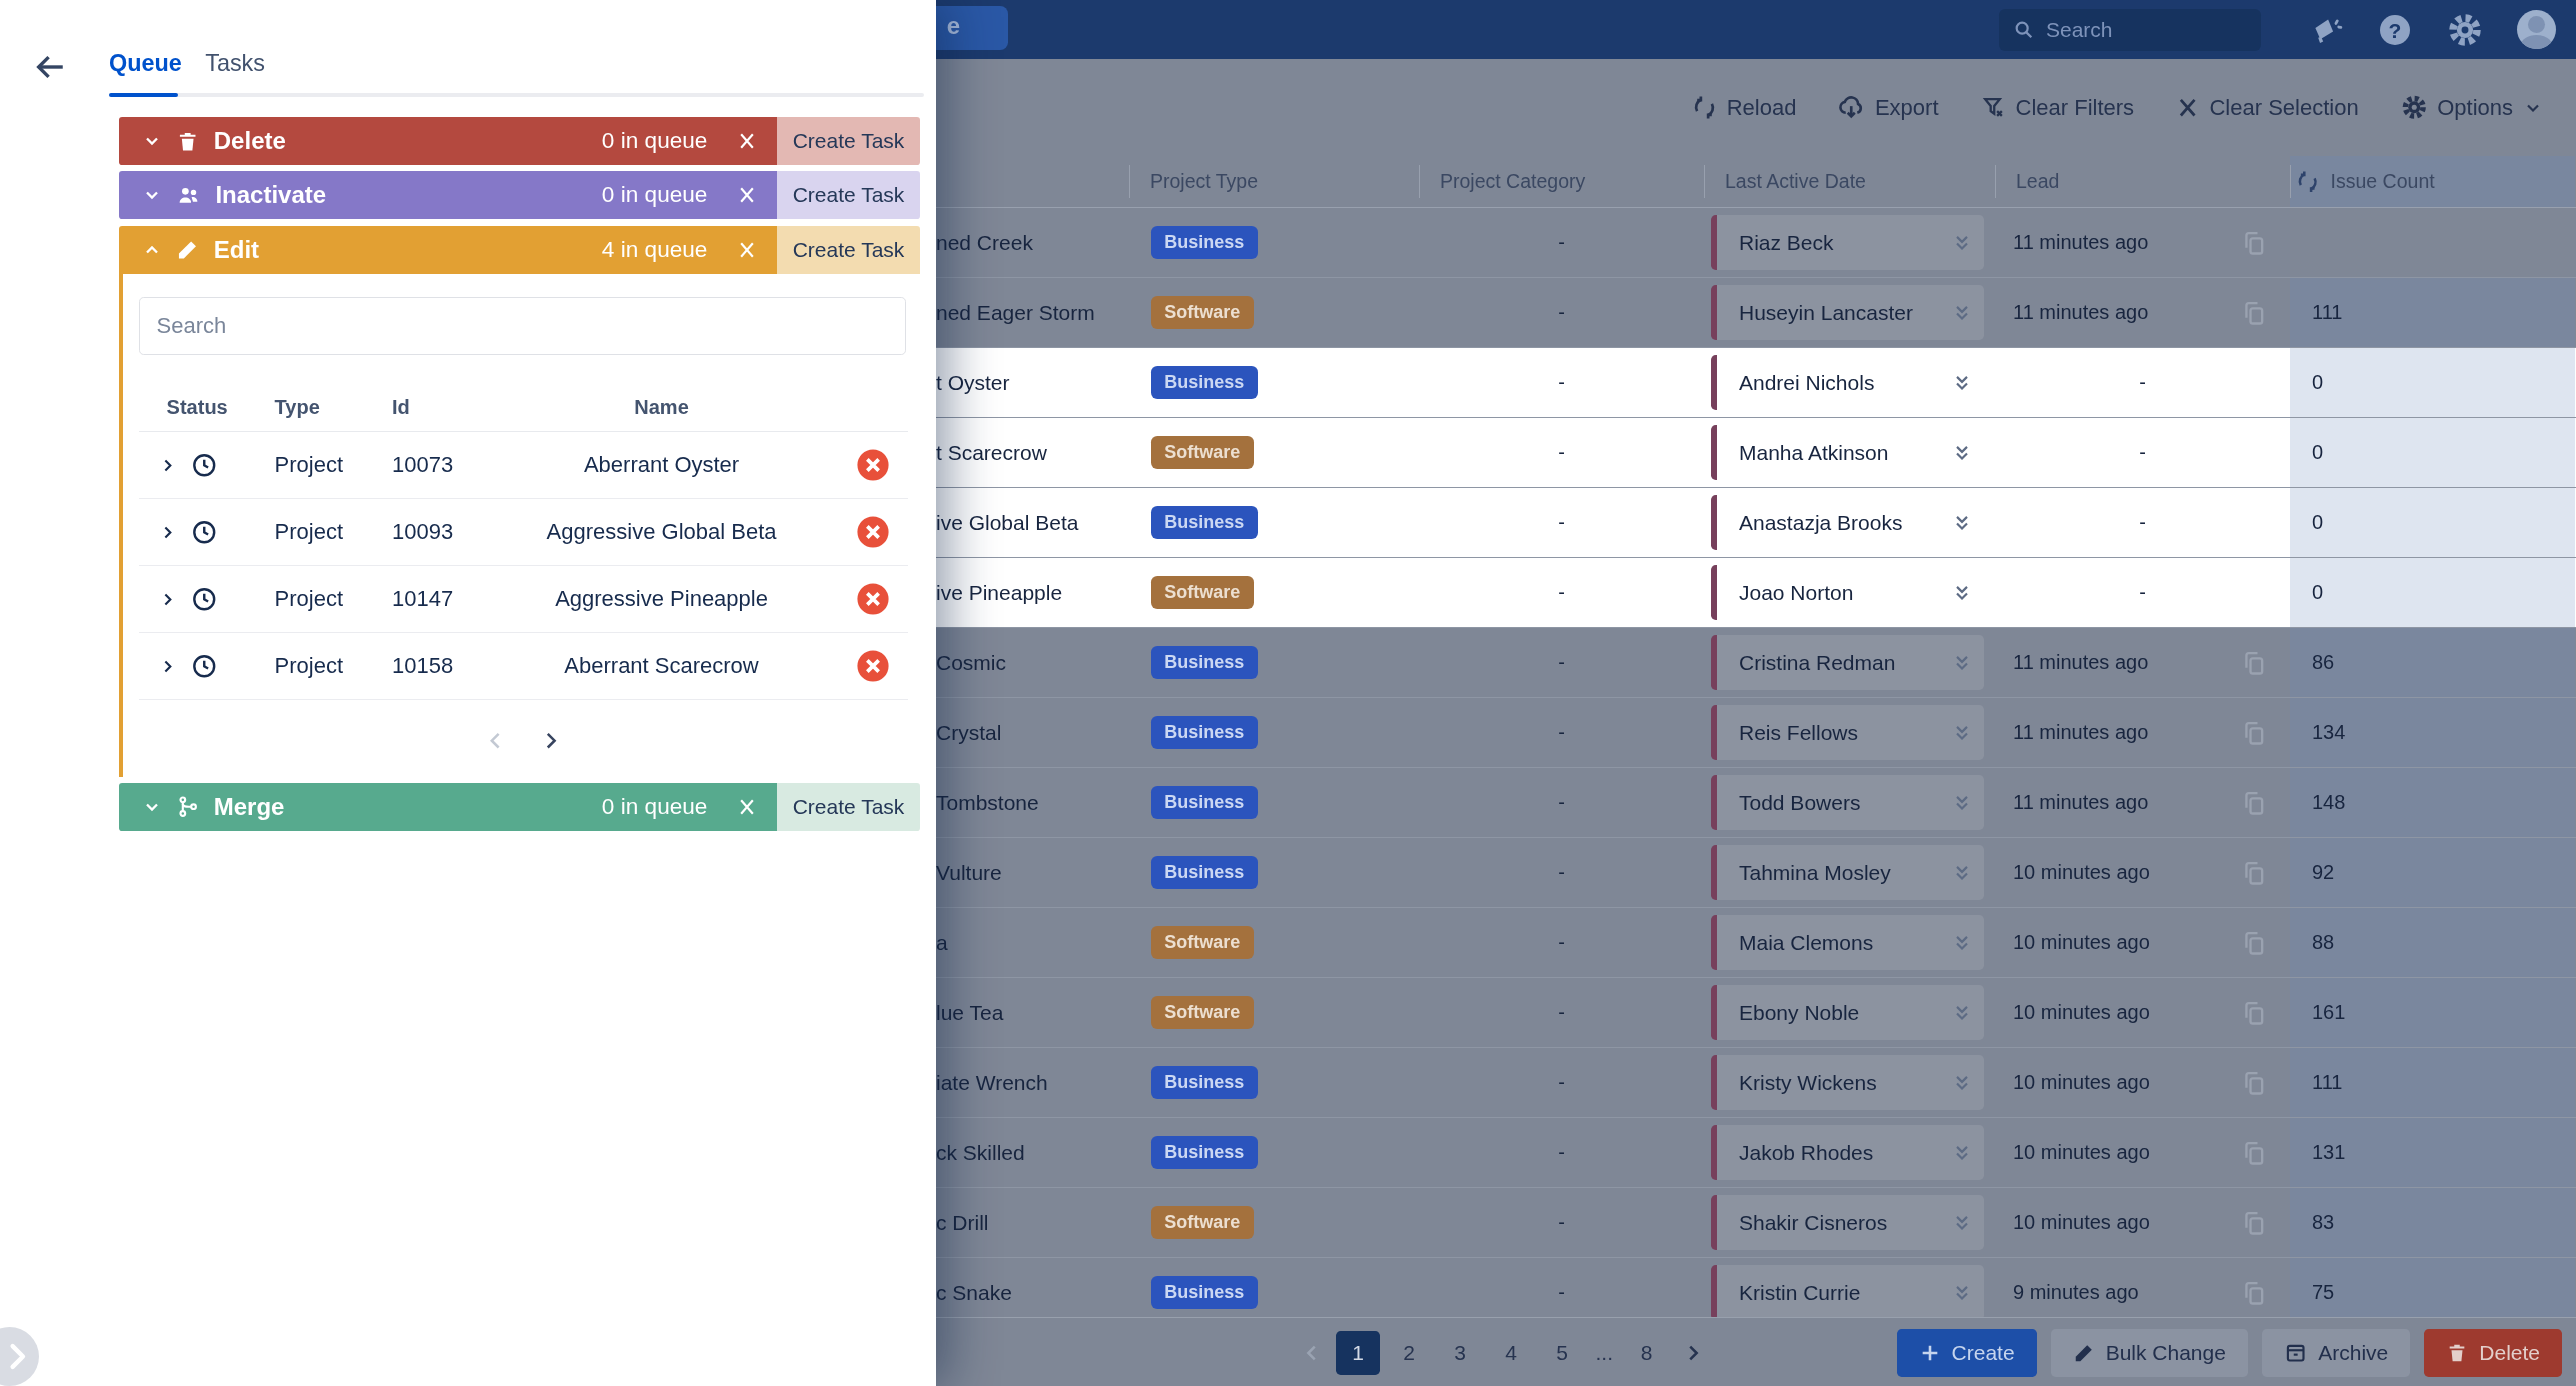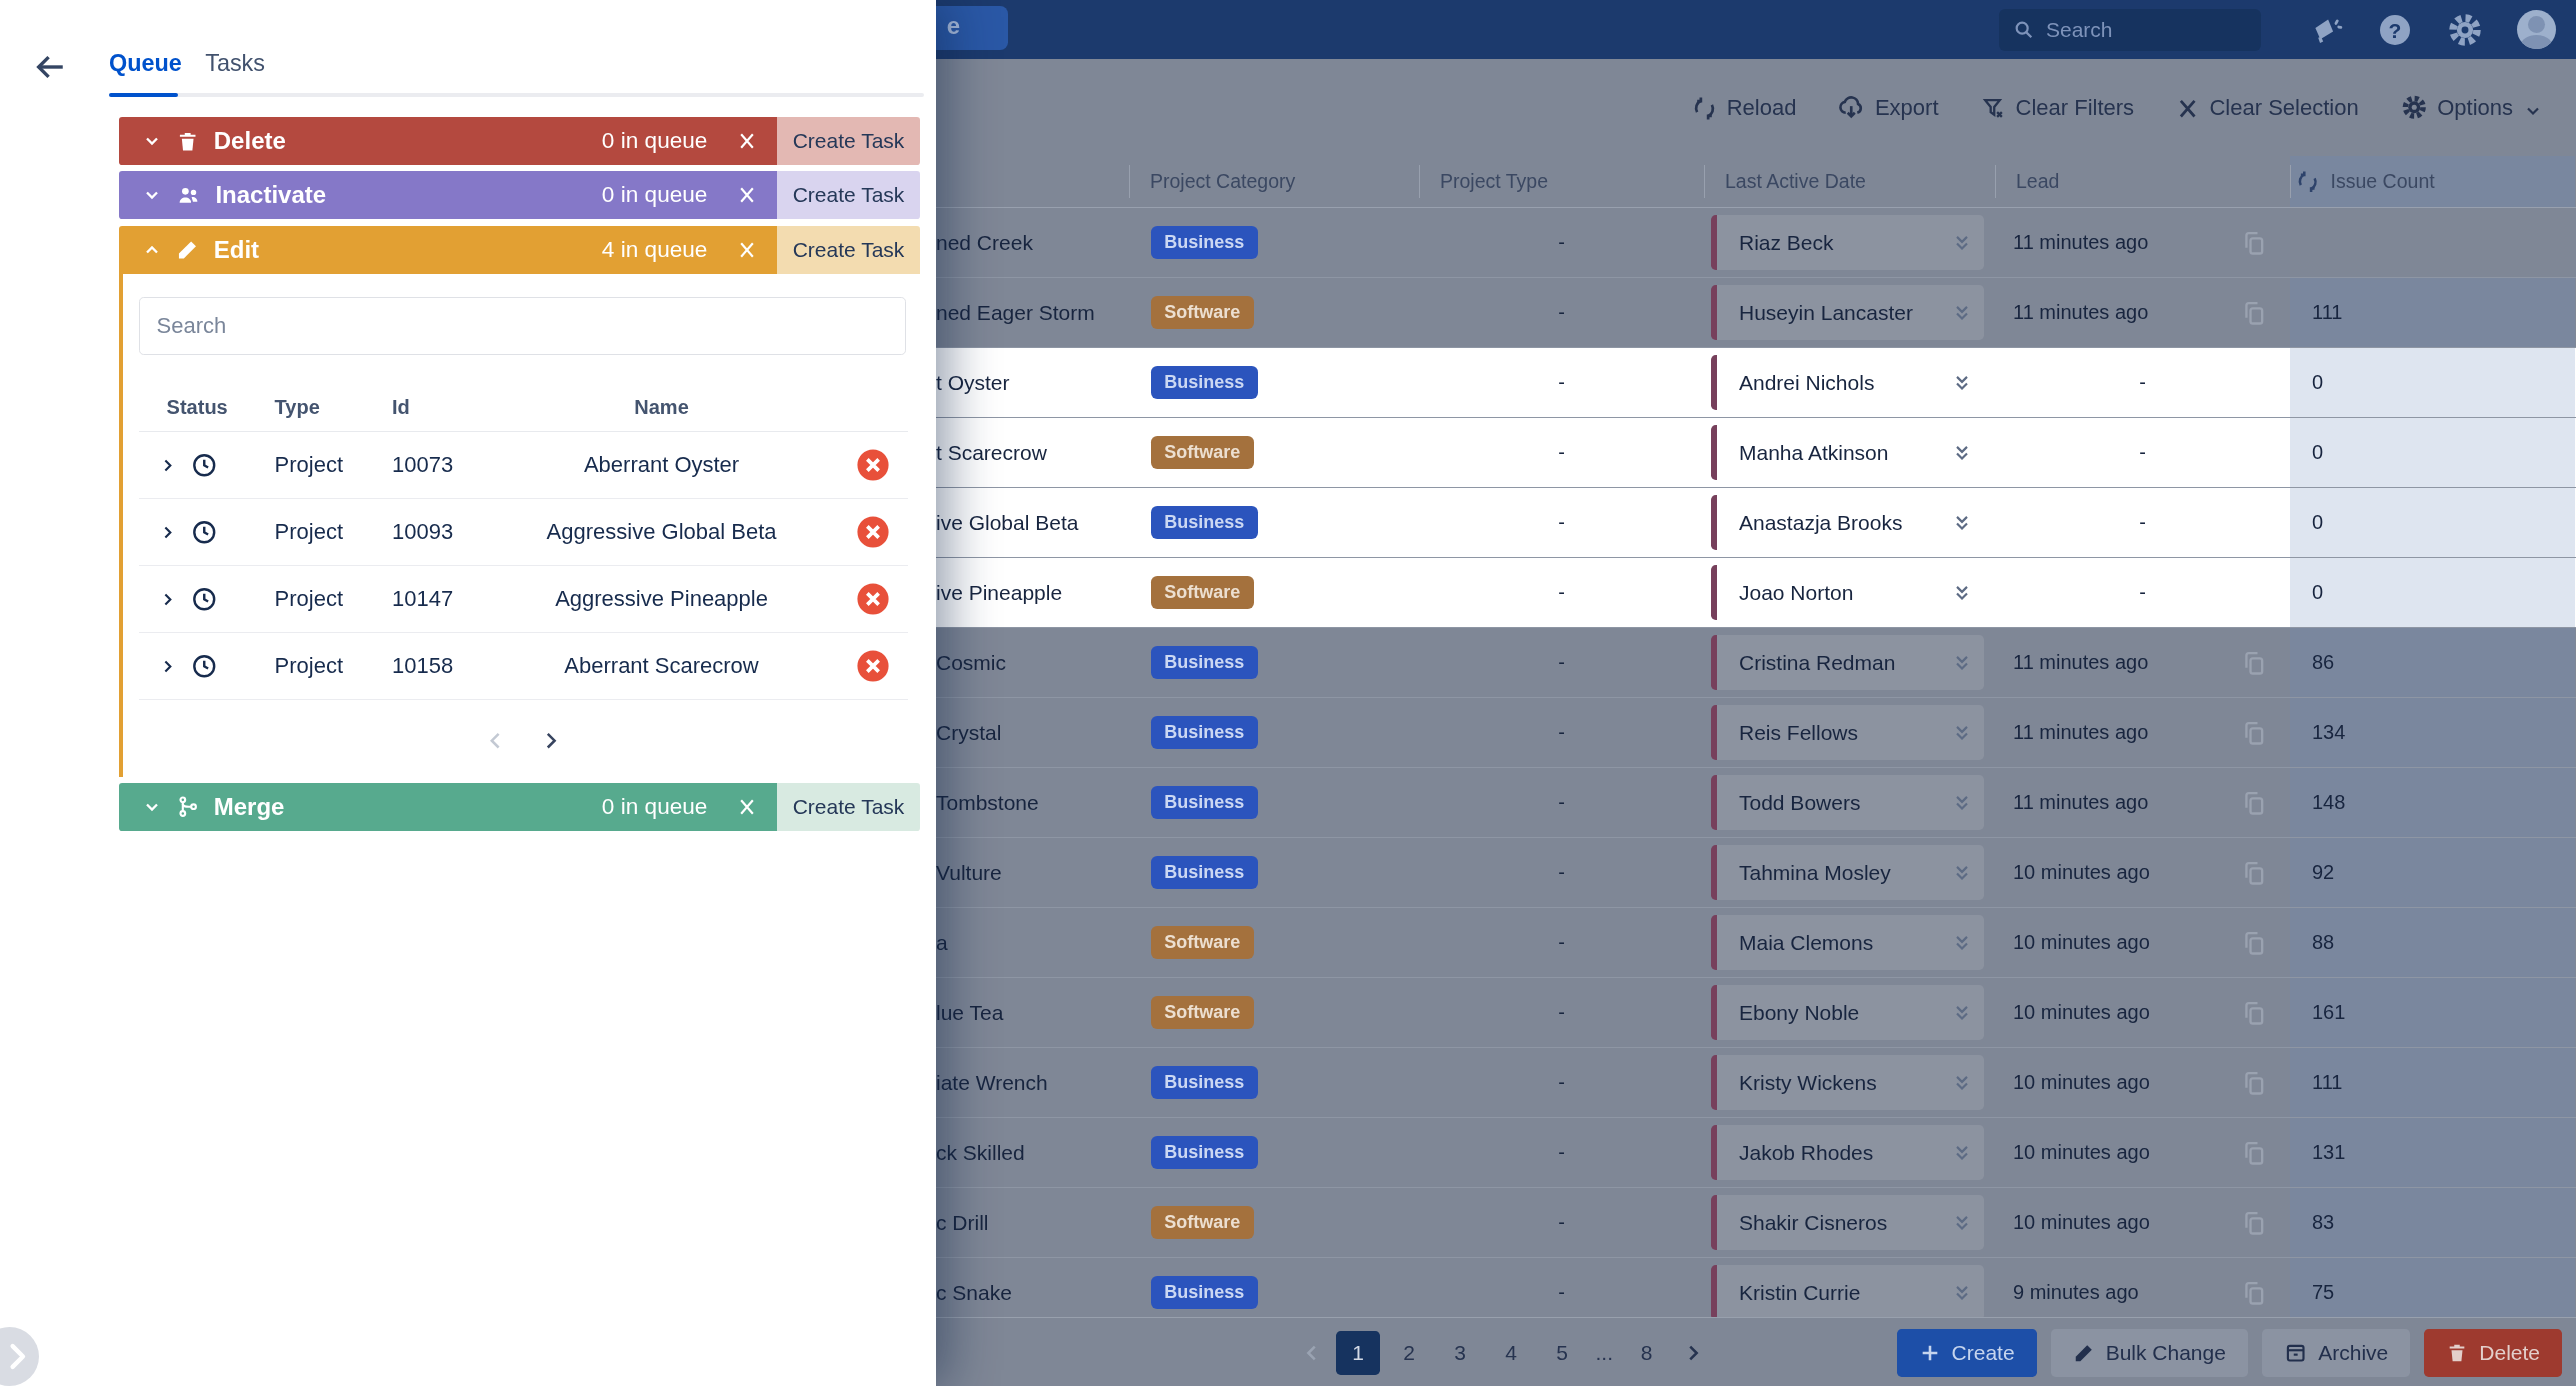--- a/index.html
+++ b/index.html
@@ -21,21 +21,21 @@
   .topbar-right{position:absolute;right:20px;top:0;height:59px;display:flex;align-items:center;gap:34px;}
   .tb-search{width:262px;height:42px;background:#16335f;border-radius:6.2px;display:flex;align-items:center;gap:11px;padding-left:14px;box-sizing:border-box;margin-right:14px;}
   .tb-search .ph{font-size:21px;color:#7e93ba;}
   .tb-ic{color:#8fa3c4;}
   .avatar{width:39px;height:39px;border-radius:50%;background:#9db0cc;position:relative;overflow:hidden;}
   .avatar .head{position:absolute;left:11px;top:6.2px;width:17px;height:17px;border-radius:50%;background:#7e92b3;}
   .avatar .body{position:absolute;left:3.9px;top:25px;width:31px;height:20px;border-radius:50%;background:#7e92b3;}
 
   
   .toolbar{height:97px;display:flex;align-items:center;justify-content:flex-end;gap:42px;padding-right:33px;color:#26334f;}
-  .tool-btn{display:flex;align-items:flex-end;gap:10px;font-size:22px;color:#26334f;cursor:default;}
+  .tool-btn{display:flex;align-items:center;gap:10px;font-size:22px;color:#26334f;cursor:default;}
 
   
   .grid{--cols:193px 290px 285px 291px 295px 285px;}
   .thead{display:grid;grid-template-columns:var(--cols);height:51px;align-items:center;border-bottom:0.8px solid #98a0ae;color:#3b4862;font-size:19.5px;}
   .th{position:relative;height:100%;display:flex;align-items:center;padding-left:21px;box-sizing:border-box;}
   .th.sep:before{content:"";position:absolute;left:0;top:9.4px;bottom:9.4px;width:0.8px;background:#98a0ae;}
   .th-count{background:rgba(104,136,186,0.25);display:flex;gap:11px;padding-left:6.2px;}
   .tbody{}
   .trow{display:grid;grid-template-columns:var(--cols);height:69px;border-bottom:0.8px solid #8e96a4;align-items:center;}
   .trow.sel{background:#ffffff;}
@@ -192,24 +192,24 @@
       <svg width="20" height="20" viewBox="0 0 24 24" fill="none" stroke="currentColor" stroke-width="2.6">
           <path d="M6 9l6 6 6-6"></path>
         </svg>
     </div>
   </div>
 
   <div class="grid">
     <div class="thead">
       <div class="th"></div>
       <div class="th sep">
-          <span>Project Category</span>
+          <span>Project Type</span>
         </div>
       <div class="th sep">
-          <span>Project Type</span>
+          <span>Project Category</span>
         </div>
       <div class="th sep">
           <span>Last Active Date</span>
         </div>
       <div class="th sep">
           <span>Lead</span>
         </div>
       <div class="th sep th-count">
         <svg width="23.4" height="23.4" viewBox="0 0 24 24" fill="none" stroke="#2e436b" stroke-width="2.6">
             <path d="M8.5 4.5a8 8 0 00-3.6 11"></path>

